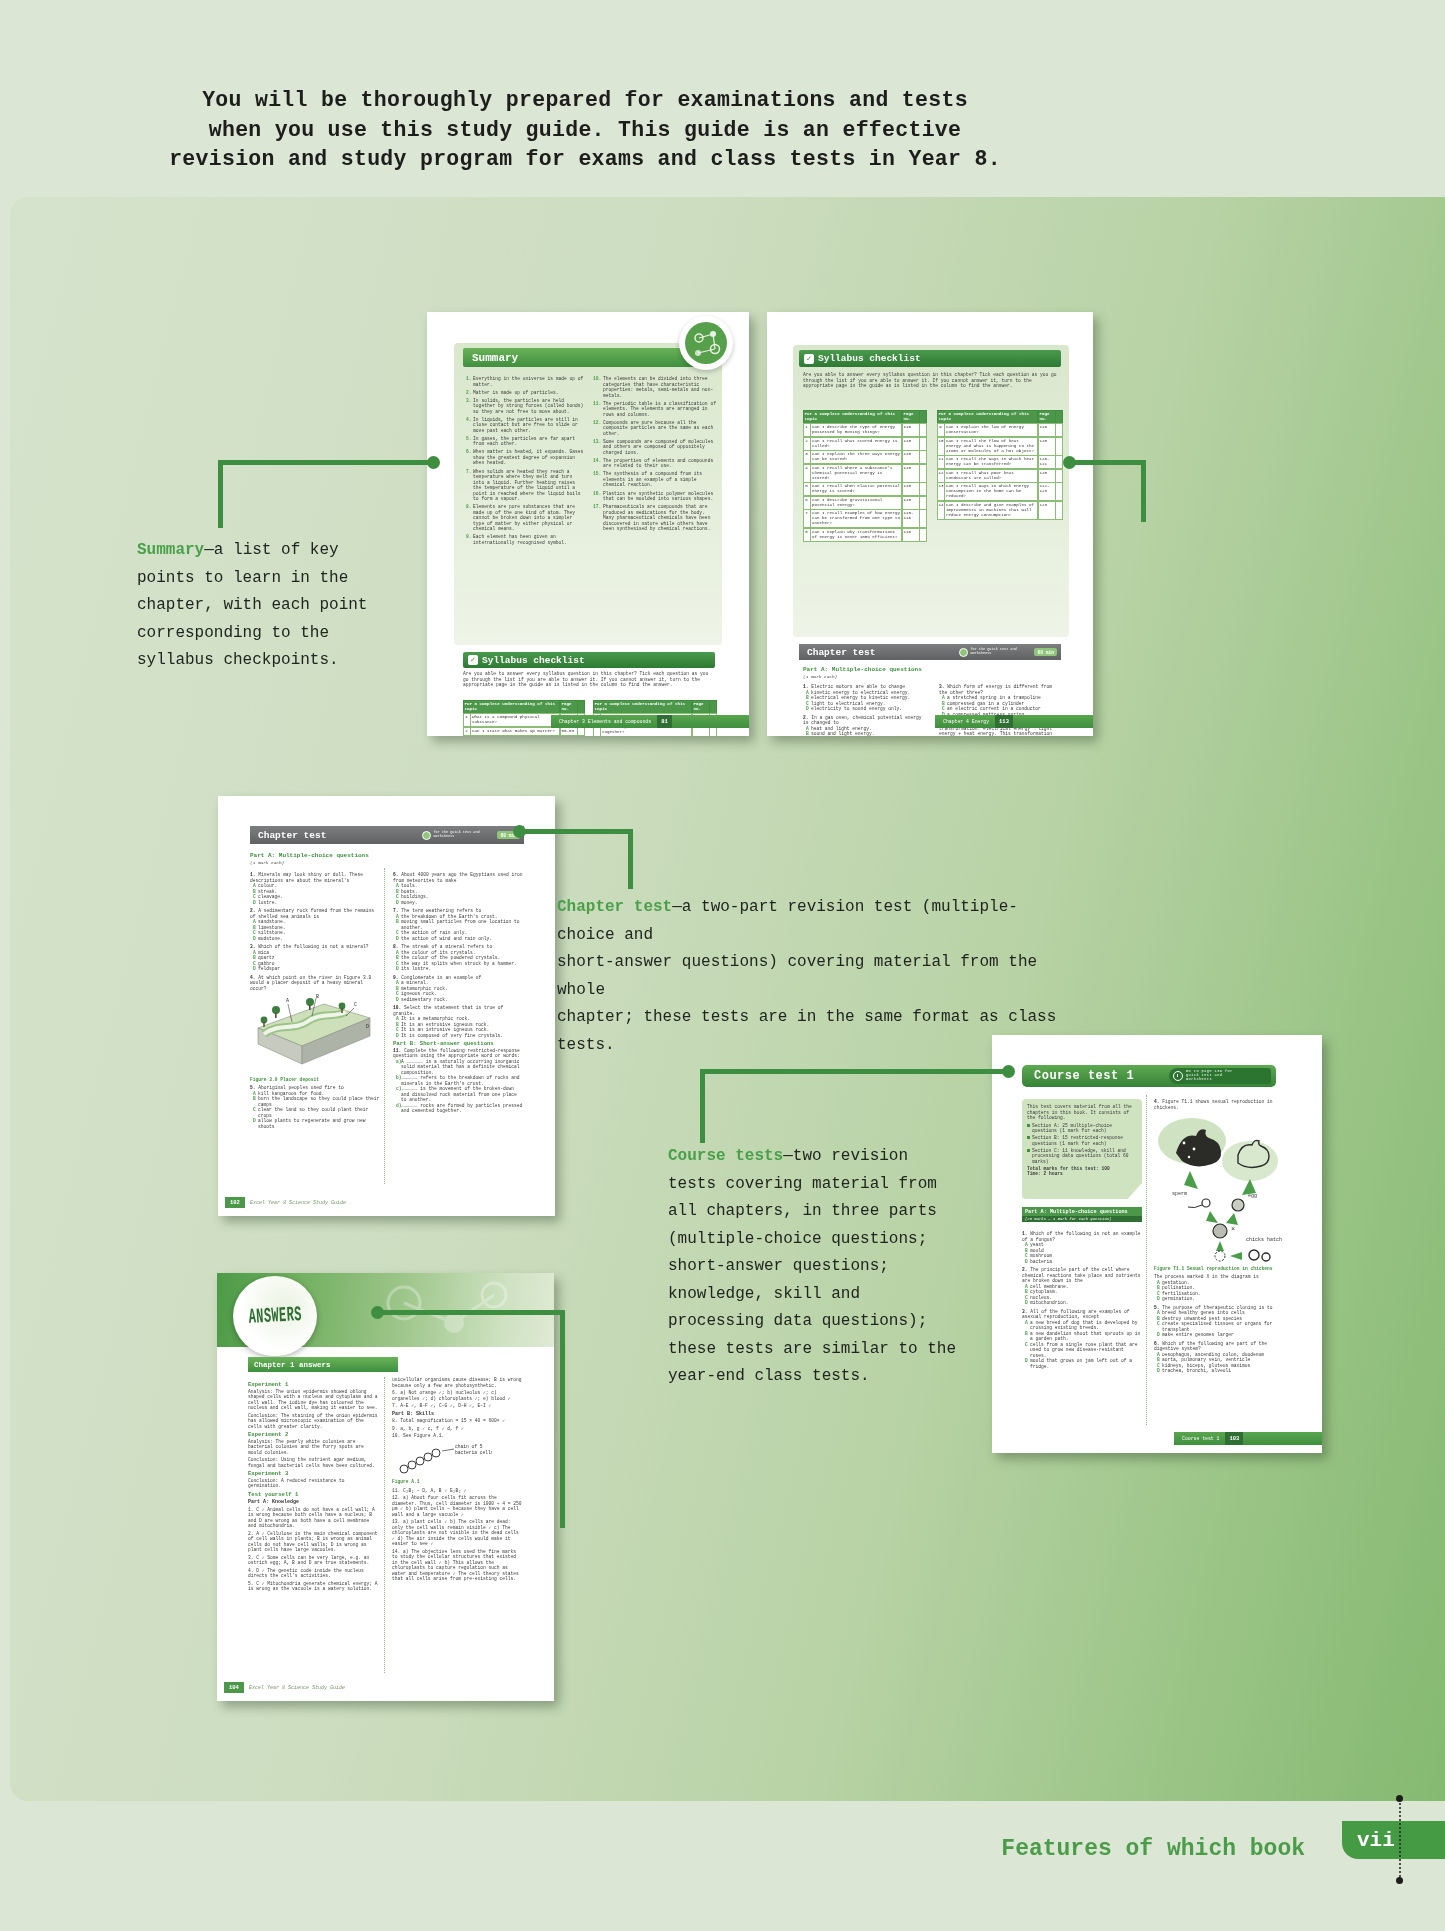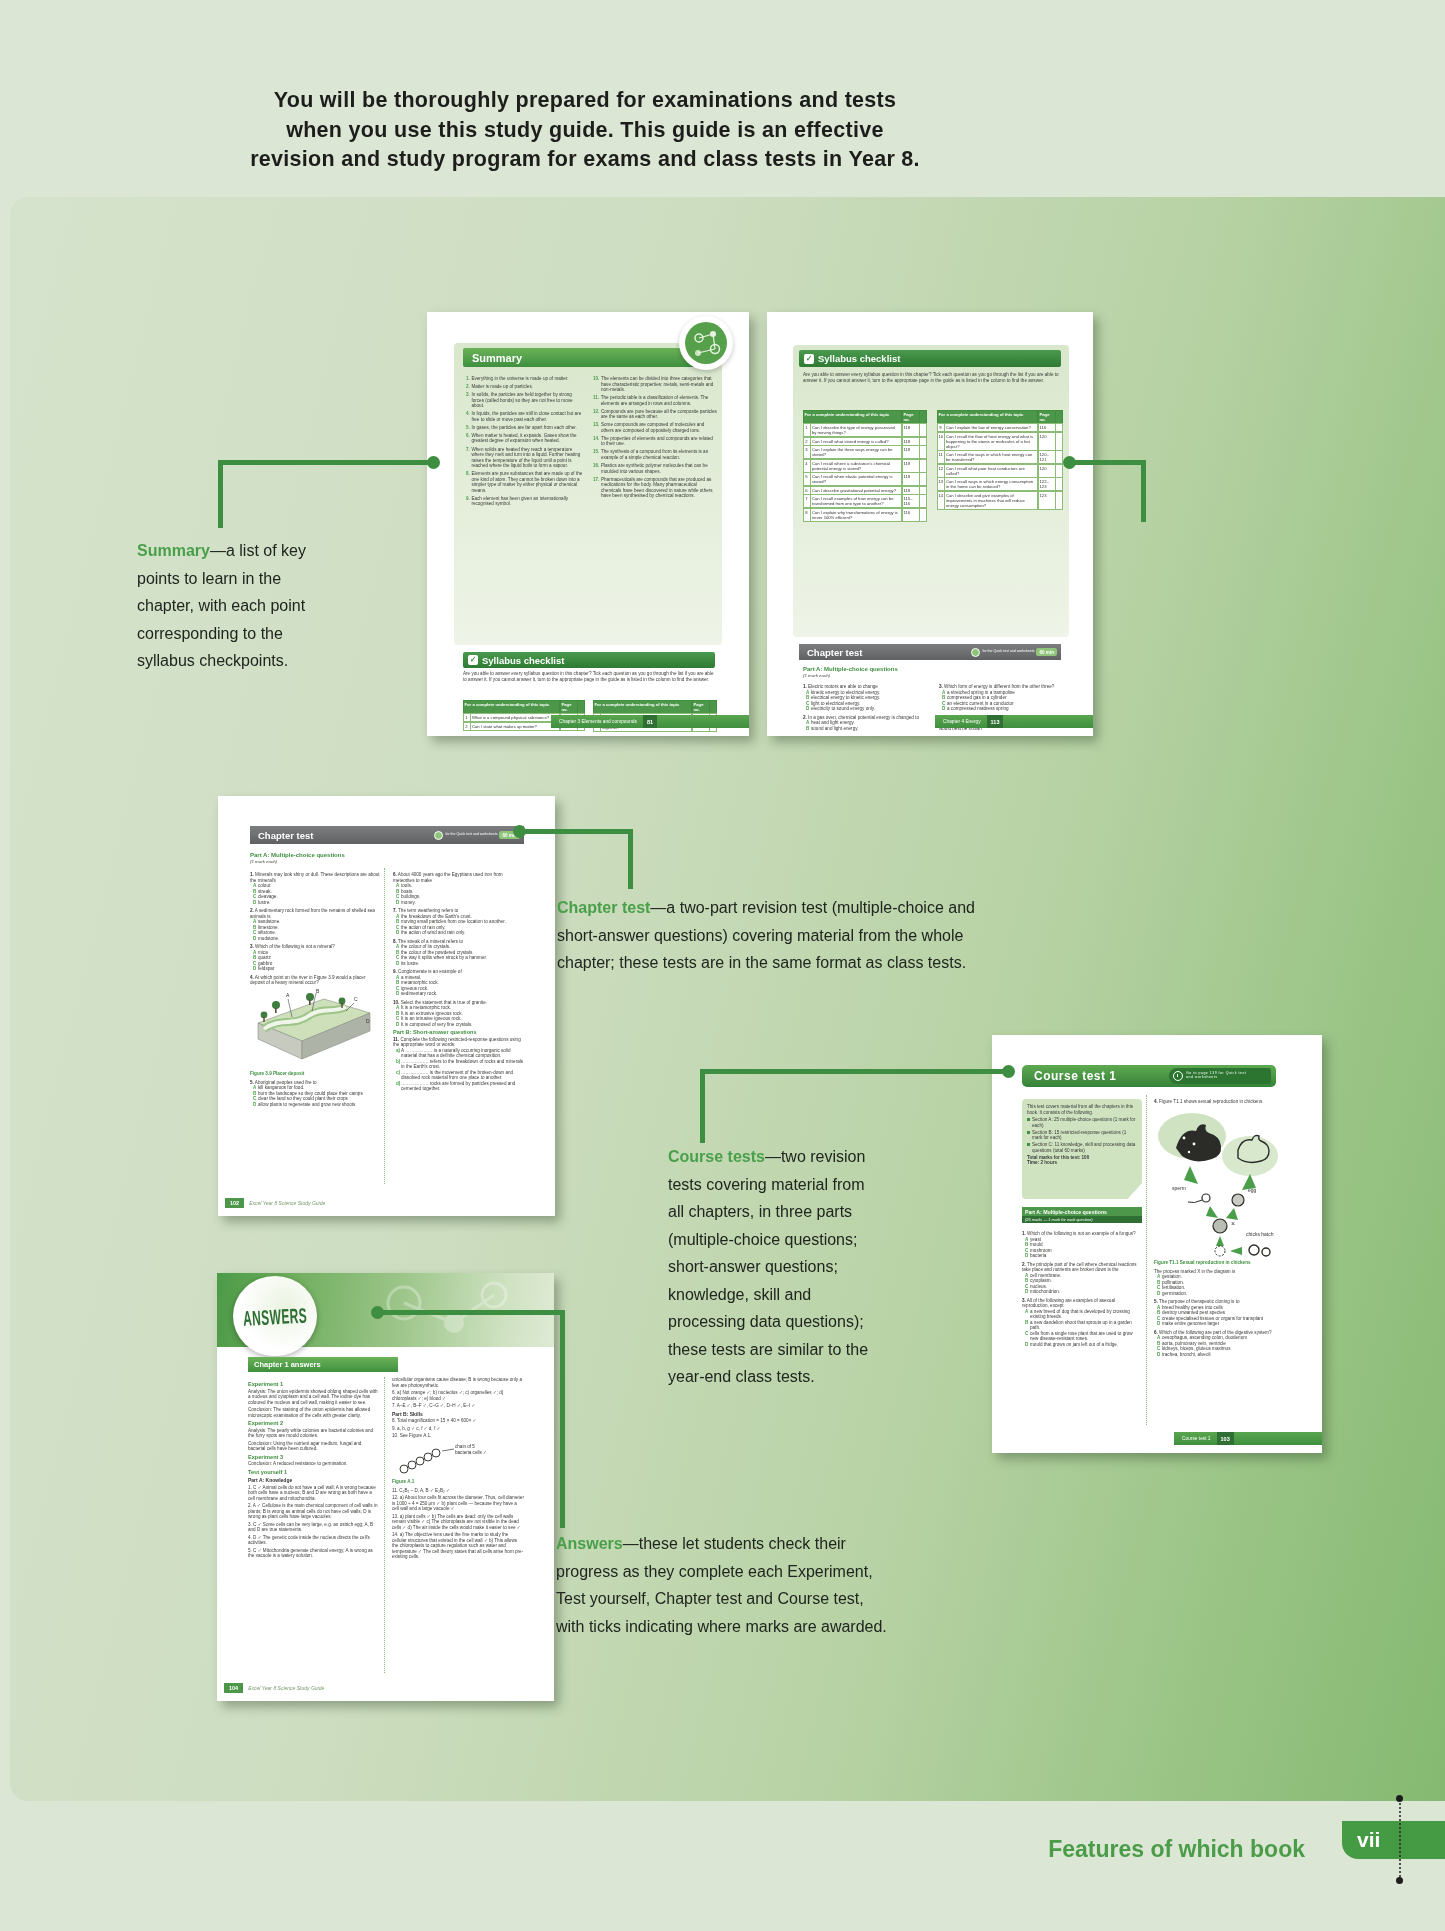--- a/index.html
+++ b/index.html
@@ -1,17 +1,17 @@
 <!DOCTYPE html>
 <html><head>
 <meta charset="utf-8">
 <style>
   html,body{margin:0;padding:0;}
   #sheet{position:relative;width:1445px;height:1931px;background:#dbe6d5;overflow:hidden;
-         font-family:Liberation Sans, sans-serif;}
+         font-family:Liberation Mono, monospace;}
   
   .intro{position:absolute;left:95px;top:86px;width:980px;text-align:center;
          font-size:21.5px;line-height:29.5px;font-weight:bold;color:#1d1d1b;
          letter-spacing:.3px;white-space:pre-line;}
   
   .panel{position:absolute;left:10px;top:197px;right:0;height:1604px;
          border-radius:18px 0 0 18px;
          background:linear-gradient(104deg,#d5e3cc 0%,#cdddc0 38%,#b7d2a4 66%,#98c384 86%,#85b971 100%);}
   
   .cline{position:absolute;background:#3e8e41;z-index:3;}
@@ -145,26 +145,20 @@
 knowledge, skill and
 processing data questions);
 these tests are similar to the
 year-end class tests.</span>
   </div>
   <div class="note" style="left:557px;top:894px;width:510px;">
     <b>Chapter test</b><span>—a two-part revision test (multiple-choice and
 short-answer questions) covering material from the whole
 chapter; these tests are in the same format as class tests.</span>
   </div>
-  <div class="note" style="left:556px;top:1530px;width:520px;">
-    <b>Answers</b><span>—these let students check their
-progress as they complete each Experiment,
-Test yourself, Chapter test and Course test,
-with ticks indicating where marks are awarded.</span>
-  </div>
 
   <div class="thumb" style="left:427px;top:312px;width:322px;height:424px;">
     <div class="gpanel" style="left:27px;top:31px;width:268px;height:302px;"></div>
     <div class="sumbar" style="left:36px;top:36px;width:252px;height:19px;">
       <span>Summary</span>
     </div>
     <div class="logo1" style="left:252px;top:4px;">
       <svg width="42" height="42" viewBox="0 0 42 42">
         <circle cx="21" cy="21" r="21" fill="#57a04b"></circle>
         <circle cx="14" cy="16" r="4" fill="none" stroke="#e8f2e2" stroke-width="1.5"></circle>

